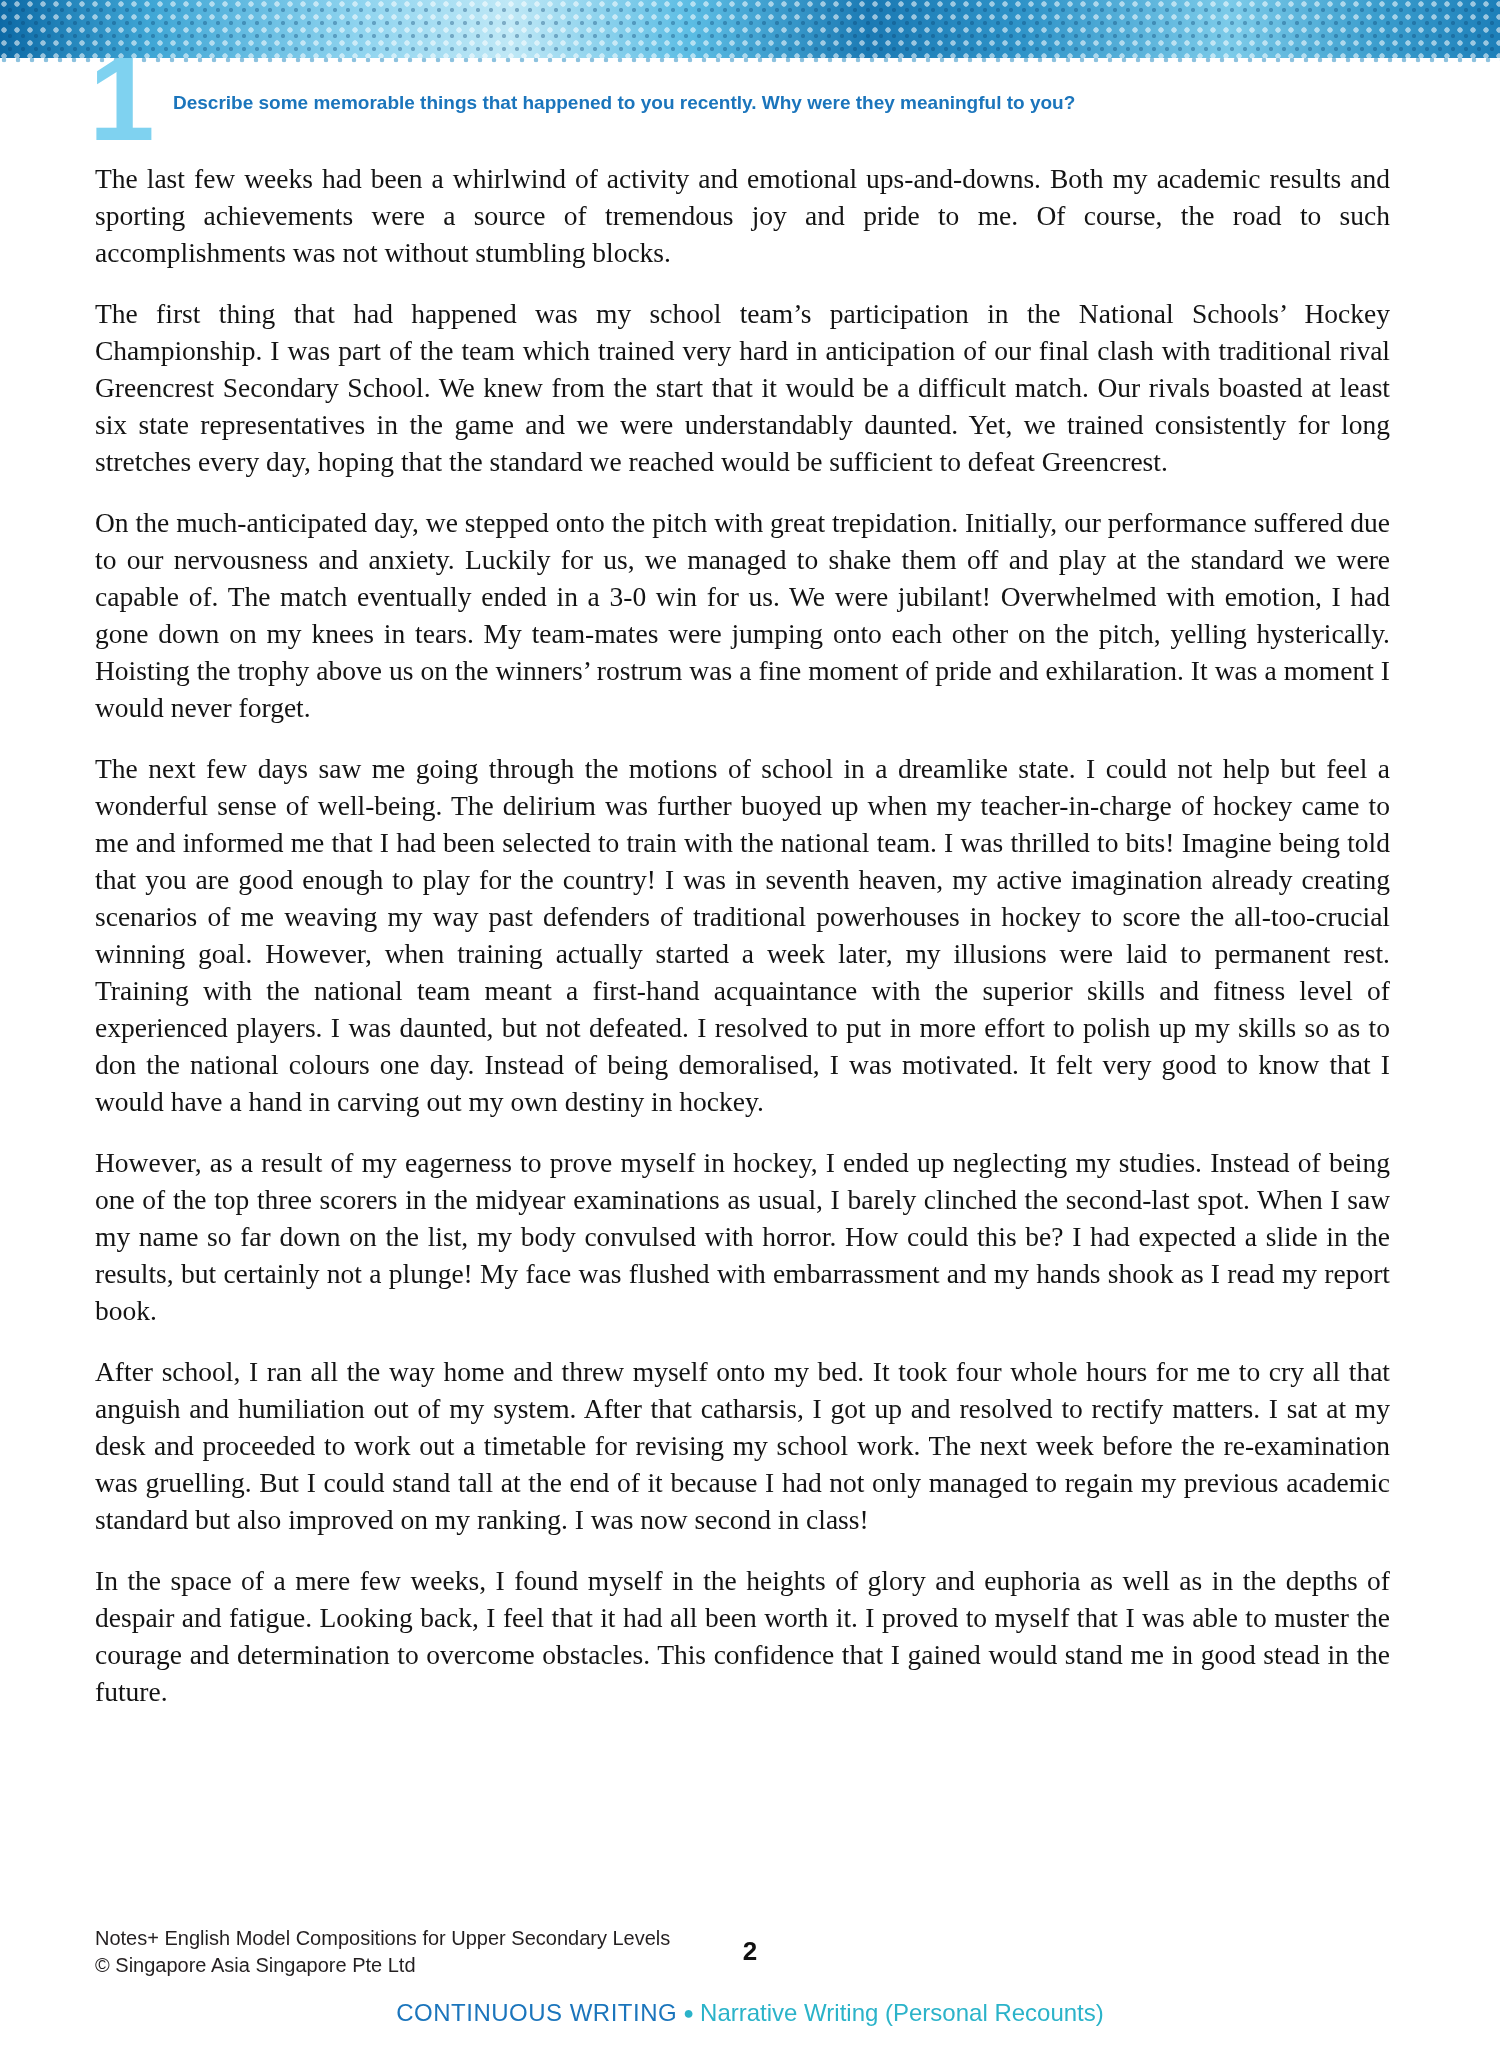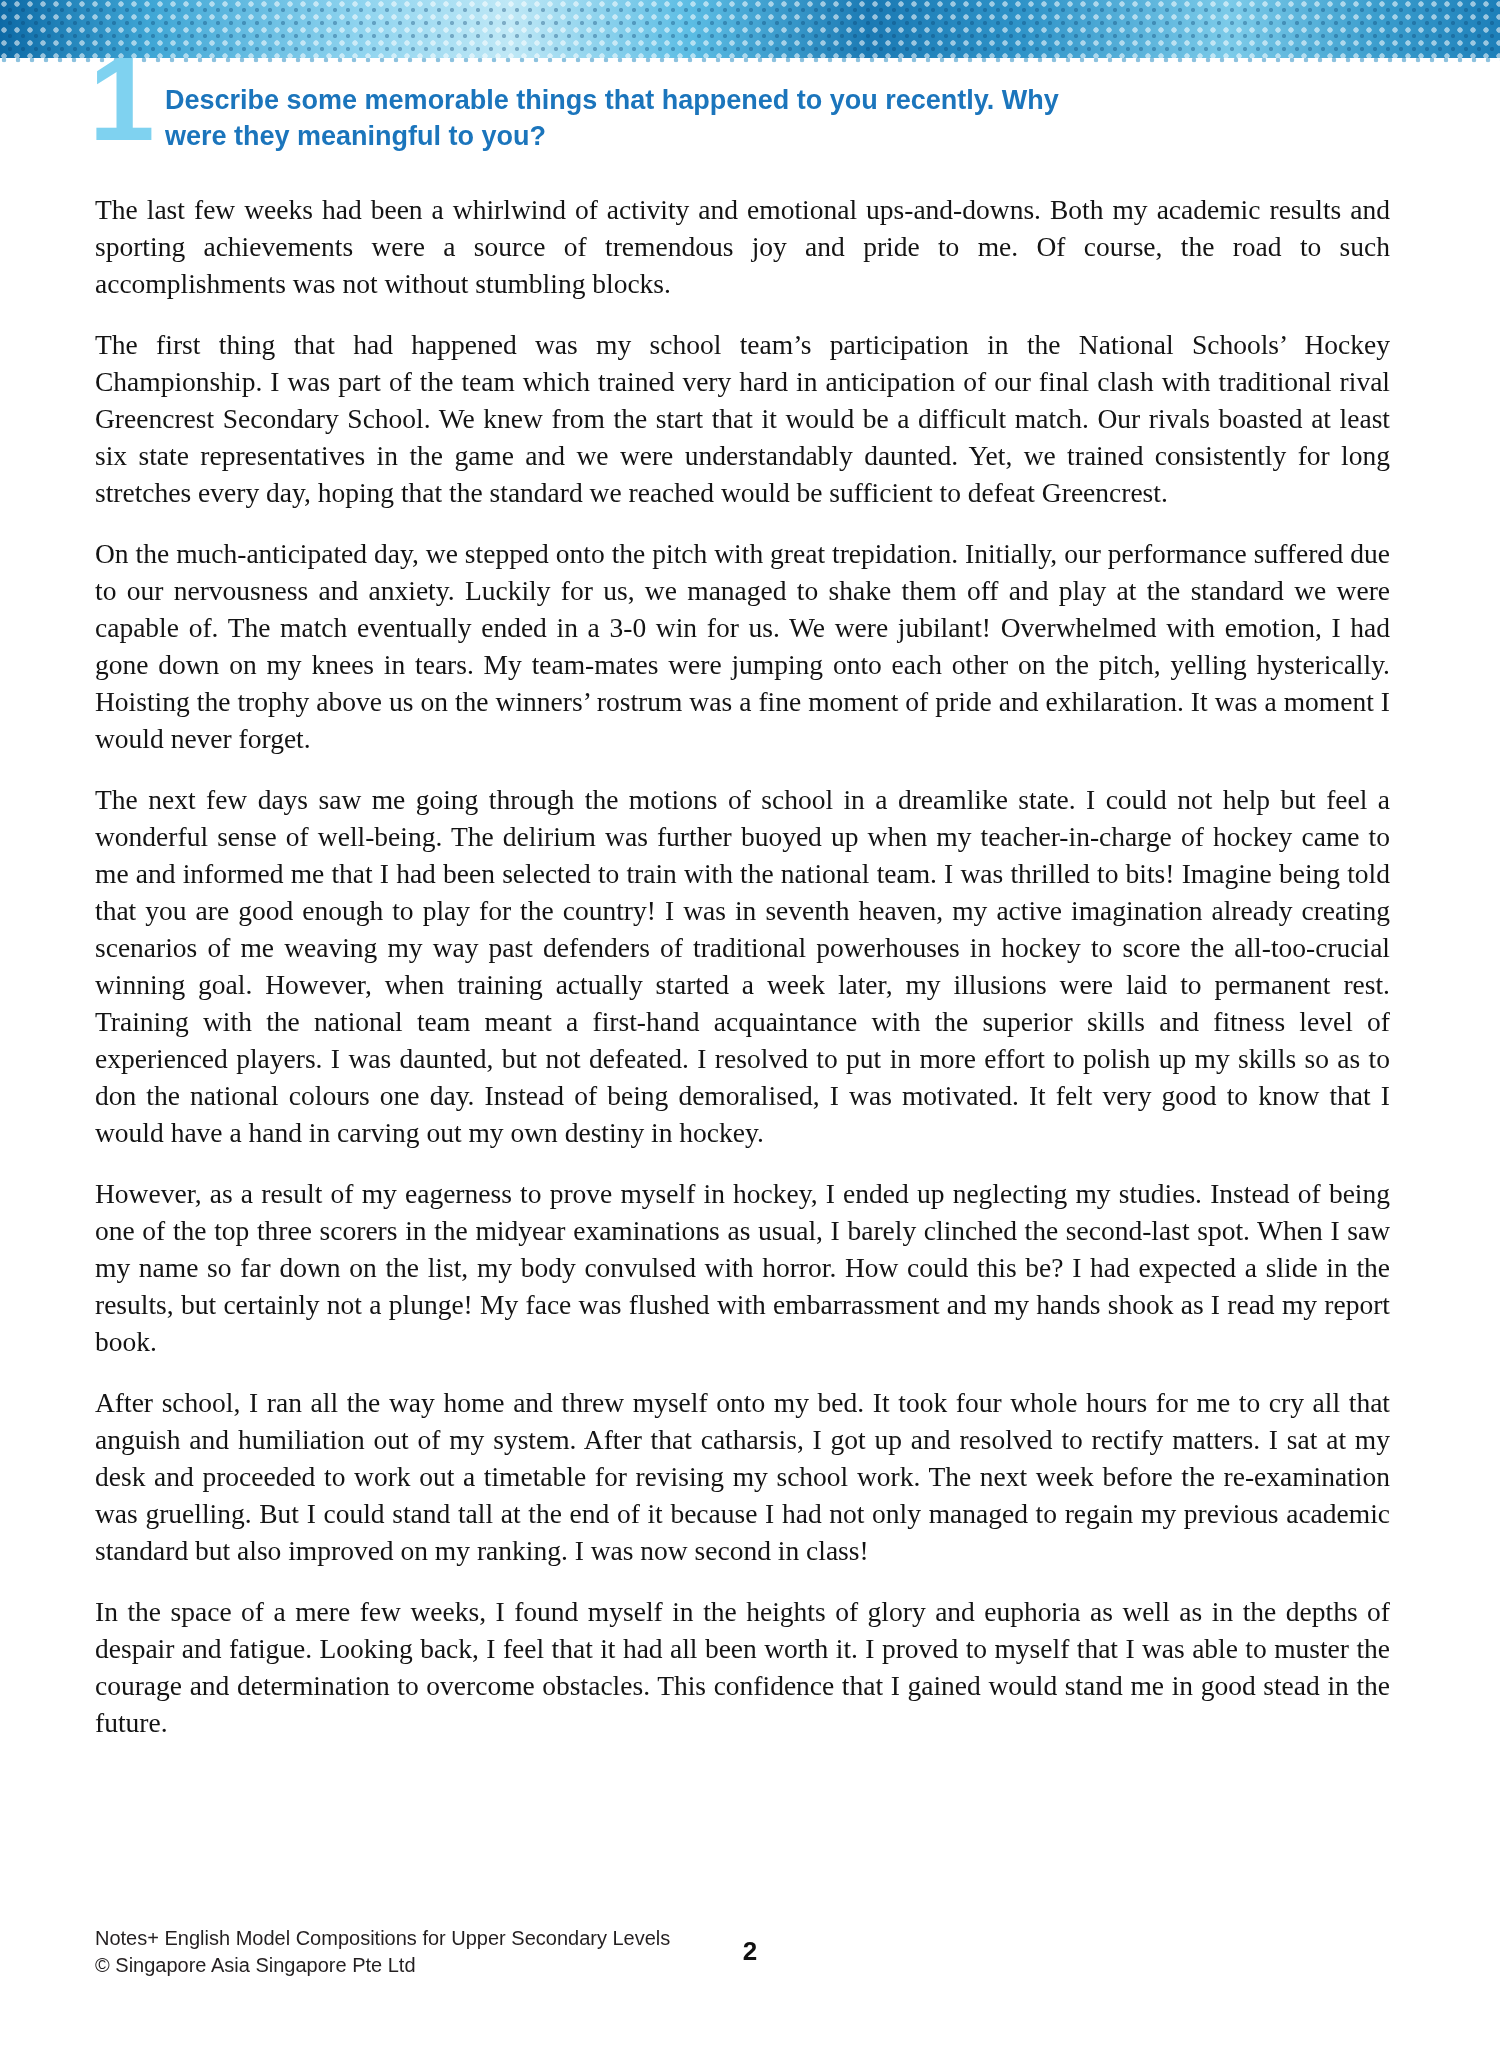--- a/index.html
+++ b/index.html
@@ -55,25 +55,25 @@
     position: absolute;
     left: -6px;
     top: 40px;
     font-family: "Liberation Sans", sans-serif;
     font-weight: bold;
     font-size: 118px;
     line-height: 1;
     color: #7fd2f0;
   }
   .question-title {
-    margin: 8px;
+    margin: 16px;
     max-width: 930px;
     font-family: "Liberation Sans", sans-serif;
     font-weight: bold;
-    font-size: 27px;
+    font-size: 19px;
     line-height: 1.35;
     color: #1b75bc;
   }
 
   
   .essay {
     margin: 22px 110px 0 95px;
   }
   .essay p {
     margin: 0 0 24px 0;
@@ -149,14 +149,17 @@
     <p>In the space of a mere few weeks, I found myself in the heights of glory and euphoria as well as in the depths of despair and fatigue. Looking back, I feel that it had all been worth it. I proved to myself that I was able to muster the courage and determination to overcome obstacles. This confidence that I gained would stand me in good stead in the future.</p>
   </div>
 
   <div class="footer-left">
     <div>Notes+ English Model Compositions for Upper Secondary Levels</div>
     <div>© Singapore Asia Singapore Pte Ltd</div>
   </div>
 
   <div class="page-number">2</div>
 
+  <div class="footer-section">
+    <span class="section">CONTINUOUS WRITING</span><span class="bullet">●</span><span class="subsection">Narrative Writing (Personal Recounts)</span>
+  </div>
 
 </div>
 
 </body></html>

